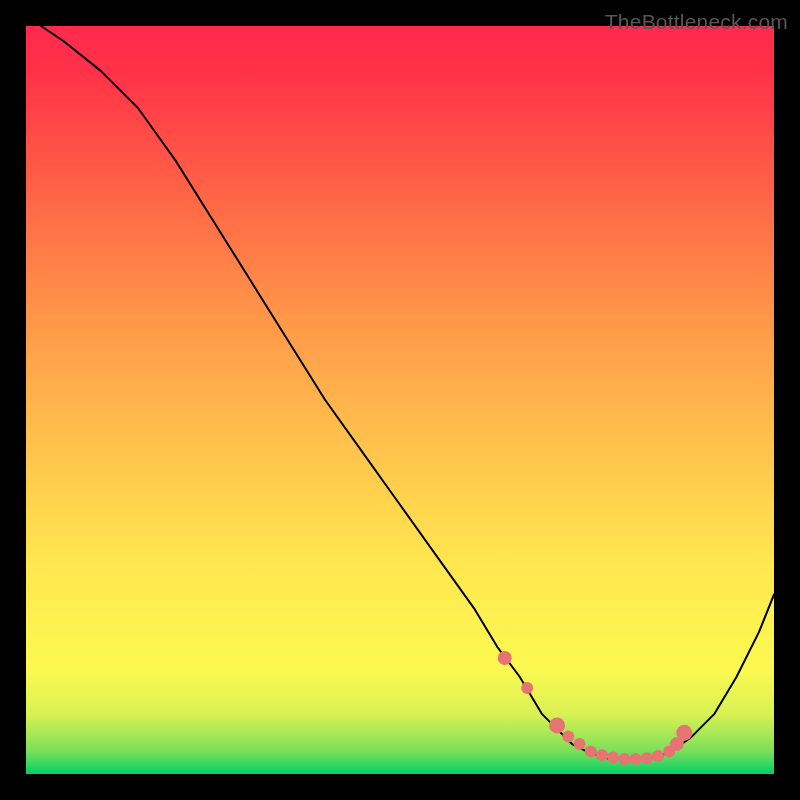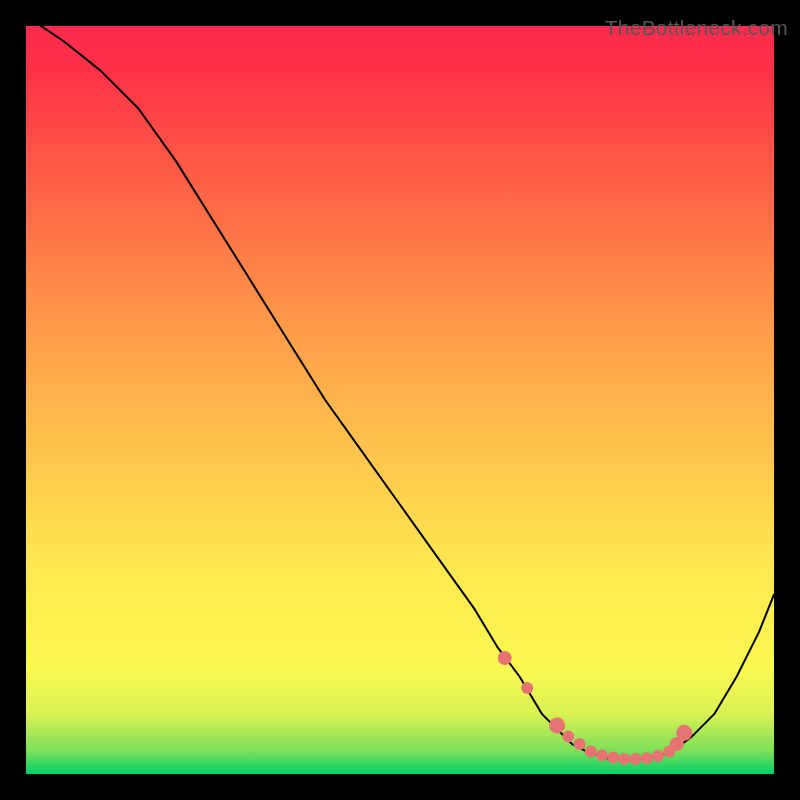--- a/index.html
+++ b/index.html
@@ -1,18 +1,18 @@
 <!DOCTYPE html>
 <html><head>
 <meta charset="utf-8">
 <style>
   * { margin: 0; padding: 0; box-sizing: border-box; }
   body { width: 800px; height: 800px; background: #000; overflow: hidden; }
   .container { position: relative; width: 800px; height: 800px; background: #000; }
-  .watermark { position: absolute; top: 16px; right: 12px; color: #575757; font-family: Arial, sans-serif; font-size: 21px; font-weight: 500; z-index: 10; letter-spacing: 0.2px; }
+  .watermark { position: absolute; top: 10px; right: 12px; color: #575757; font-family: Arial, sans-serif; font-size: 21px; font-weight: 500; z-index: 10; letter-spacing: 0.2px; }
   .plot-area { position: absolute; left: 26px; top: 26px; width: 748px; height: 748px; }
   svg { display: block; }
 </style>
 </head>
 <body>
 <div class="container">
   <div class="watermark">TheBottleneck.com</div>
   <div class="plot-area">
     <svg id="chart-svg" width="748" height="748" viewBox="0 0 748 748">
         <defs>

